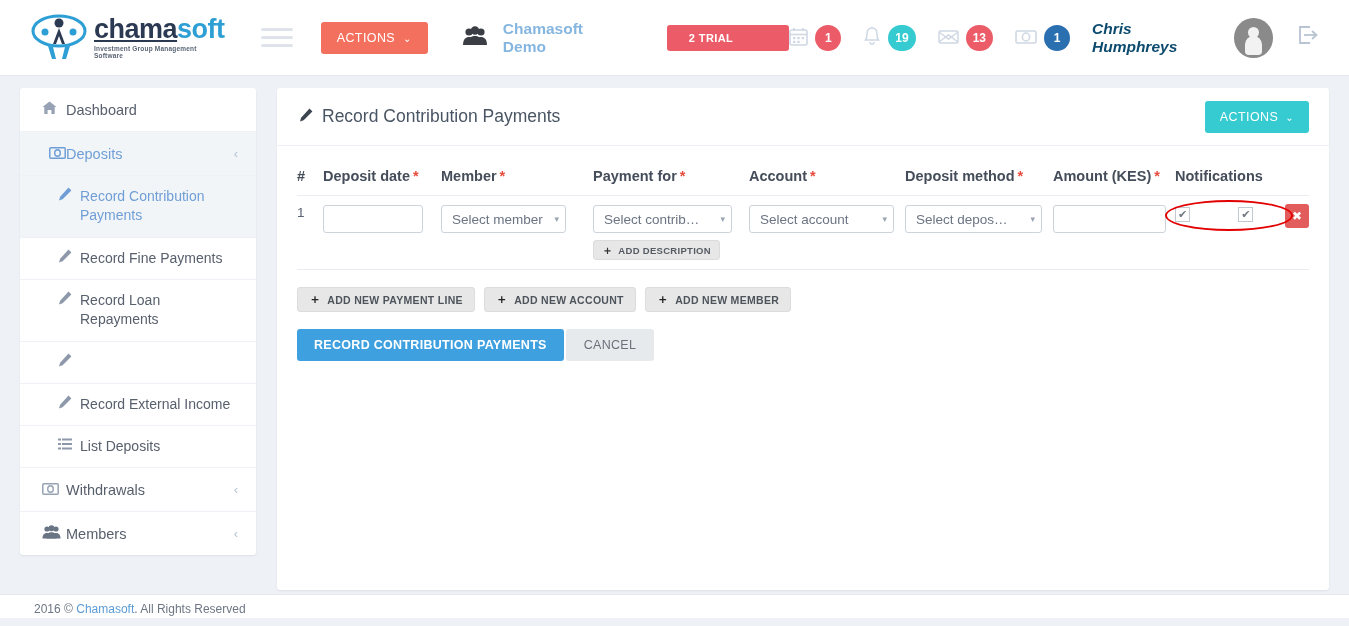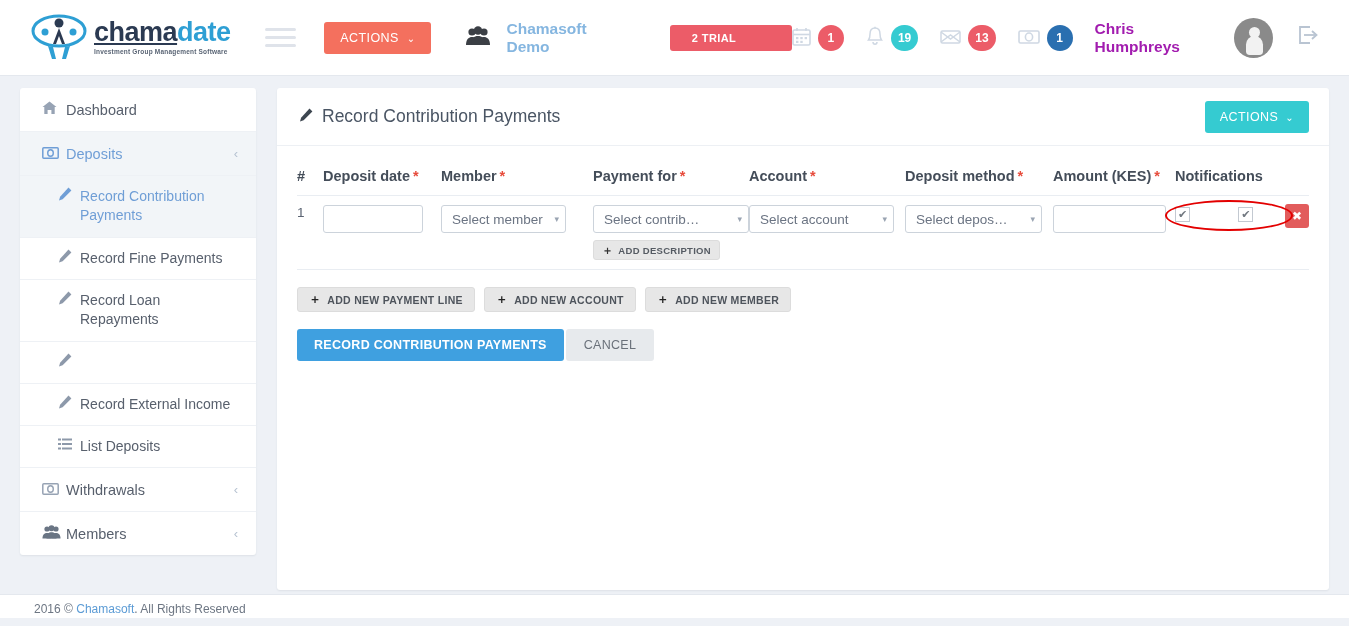--- a/index.html
+++ b/index.html
@@ -57,21 +57,21 @@
   .notif-ico { color: #cfd8e3; font-size: 19px; line-height: 1; }
   .badge {
     min-width: 26px; height: 26px; border-radius: 13px;
     color: #fff; font-size: 12px; font-weight: bold;
     display: flex; align-items: center; justify-content: center;
     margin-left: 7px; padding: 0 7px;
   }
   .badge.red { background: #ec5c68; }
   .badge.teal { background: #35cbd1; }
   .badge.blue { background: #2a6fb0; }
-  .user-name { color: #a21caf; font-size: 15.5px; font-weight: bold; margin-right: 14px; }
+  .user-name { color: #0c4a6e; font-size: 15.5px; font-weight: bold; margin-right: 14px; font-style: italic; }
   .avatar {
     width: 40px; height: 40px; border-radius: 50%;
     background: #8a8a8a; position: relative; overflow: hidden;
   }
   .avatar:before {
     content:''; position:absolute; width:11px; height:11px; border-radius:50%;
     background:#f2f2f2; left:14.5px; top:9px;
   }
   .avatar:after {
     content:''; position:absolute; width:17px; height:19px; border-radius:9px 9px 4px 4px;
@@ -90,21 +90,21 @@
   }
   .snav-item {
     display: flex; align-items: center;
     padding: 13px 18px 13px 22px;
     font-size: 14.5px; color: #58606d;
     border-bottom: 1px solid #eef1f5;
     cursor: pointer;
     position: relative;
   }
   .snav-item .ico { width: 24px; flex: 0 0 24px; color: #97a3b4; font-size: 15px; }
-  .snav-item.active { background: #f2f5f8; color: #6f9ed6; }
+  .snav-item.active { background: #f2f5f8; color: #6f9ed6; text-align: right; }
   .snav-item.active .ico { color: #6f9ed6; }
   .snav-item .chev { margin-left: auto; color: #b6c2d1; font-size: 13px; }
   .snav-sub {
     display: flex; align-items: flex-start;
     padding: 11px 18px 11px 38px;
     font-size: 14px; color: #58606d;
     border-bottom: 1px solid #eef1f5;
     cursor: pointer; line-height: 1.38;
   }
   .snav-sub .ico { width: 22px; flex: 0 0 22px; color: #8d99aa; font-size: 13px; }
@@ -154,21 +154,21 @@
   .inp.amount { width: 113px; }
   .sel {
     height: 28px; border: 1px solid #ccd3db; border-radius: 3px;
     background: #fff; display: inline-flex; align-items: center;
     padding: 0 6px 0 10px; font-size: 13.5px; color: #6b7483;
     cursor: pointer; white-space: nowrap; overflow: hidden;
   }
   .sel .txt { flex: 1; overflow: hidden; text-overflow: ellipsis; }
   .sel .car { margin-left: 7px; color: #9aa4b2; font-size: 9px; }
   .sel.member { width: 125px; }
-  .sel.paymentfor { width: 156px; }
+  .sel.paymentfor { width: 139px; }
   .sel.account { width: 145px; }
   .sel.method { width: 137px; }
 
   .add-desc {
     display: inline-flex; align-items: center;
     margin-top: 7px; background: #e7e7e7; color: #555b63;
     border: 1px solid #dcdcdc; border-radius: 3px;
     height: 20px; padding: 0 8px; font-size: 9.5px; letter-spacing: .3px;
     cursor: pointer; font-weight: bold;
   }
@@ -235,21 +235,21 @@
         <circle cx="29" cy="9" r="4.5" fill="#2b3a52"></circle>
         <path d="M29 14 L23 30 L26 30 L29 22 L32 30 L35 30 Z" fill="#2b3a52"></path>
         <path d="M18 32 L22 45 L26 45 L23 33 Z" fill="#2e9fd4"></path>
         <path d="M40 32 L36 45 L32 45 L35 33 Z" fill="#2e9fd4"></path>
         <circle cx="15" cy="18" r="3.5" fill="#2e9fd4"></circle>
         <circle cx="43" cy="18" r="3.5" fill="#2e9fd4"></circle>
       </svg>
     </div>
     <div class="logo-text">
       <div class="logo-word">
-        <span class="logo-chama">chama</span><span class="logo-soft">date</span>
+        <span class="logo-chama">chama</span><span class="logo-soft">soft</span>
       </div>
       <div class="logo-tag">Investment Group Management Software</div>
     </div>
   </div>
 
   <div class="hamburger">
     <span></span>
     <span></span>
     <span></span>
   </div>

